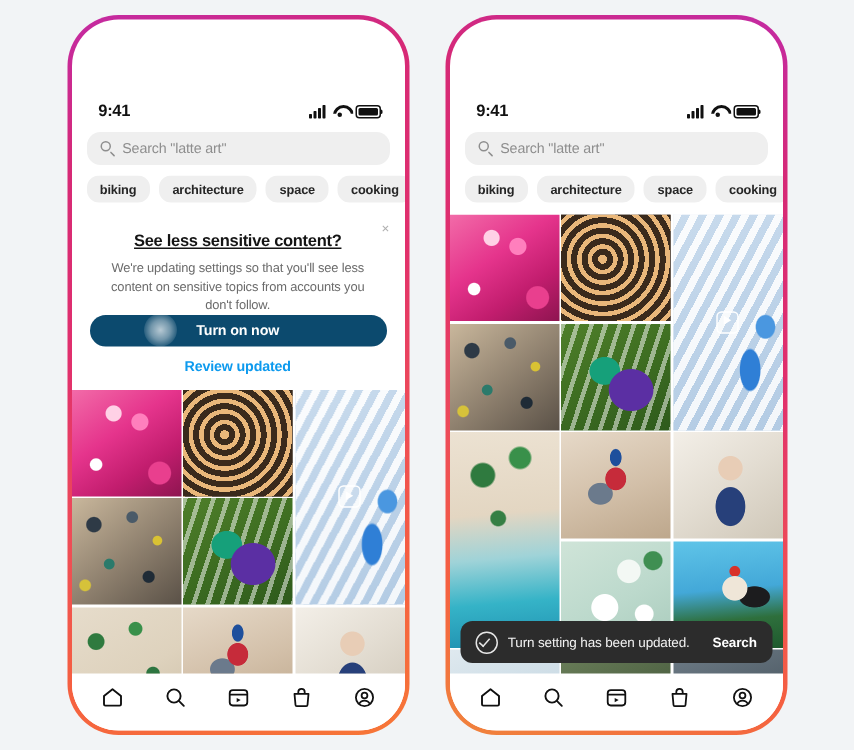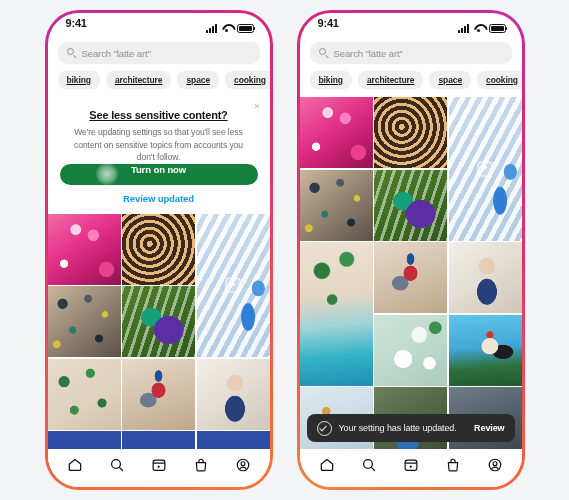--- a/index.html
+++ b/index.html
@@ -47,23 +47,25 @@
     overflow: hidden;
     display: flex;
     flex-direction: column;
   }
 
   
   .statusbar {
     height: 26px;
     flex: none;
     display: flex;
+    align-items: center;
     justify-content: space-between;
     padding: 4px 16px 0 18px;
     box-sizing: border-box;
+    margin-top: 46px;
   }
   .status-time {
     font-size: 11px;
     font-weight: bold;
     color: #111;
     letter-spacing: -0.2px;
   }
   .status-icons {
     display: flex;
     align-items: center;
@@ -136,21 +138,20 @@
   }
 
   
   .chips {
     flex: none;
     display: flex;
     gap: 6px;
     padding: 0 10px 8px;
     overflow: hidden;
     white-space: nowrap;
-    text-decoration: underline;
   }
   .chip {
     background: #efefef;
     border-radius: 8px;
     height: 18px;
     display: flex;
     align-items: center;
     padding: 0 9px;
     font-size: 8.5px;
     font-weight: bold;
@@ -195,25 +196,26 @@
     font-size: 8.6px;
     line-height: 12.5px;
     color: #6b6b6b;
     margin: 0 6px 0;
     letter-spacing: -0.1px;
   }
   .btn-primary {
     position: relative;
     height: 21px;
     border-radius: 11px;
-    background: #15803d;
+    background: #0c4a6e;
     color: #fff;
     font-size: 9.5px;
     font-weight: bold;
     display: flex;
+    align-items: center;
     justify-content: center;
     letter-spacing: -0.1px;
   }
   .tap-ripple {
     position: absolute;
     left: 36px; top: 50%;
     transform: translateY(-50%);
     width: 22px; height: 22px;
     border-radius: 50%;
     background: radial-gradient(circle, rgba(255,255,255,0.70) 0%, rgba(255,255,255,0.42) 42%, rgba(255,255,255,0.12) 70%, rgba(255,255,255,0) 100%);
@@ -567,22 +569,22 @@
           <div class="tile art-woman"></div>
           <div class="tile art-cosmetic"></div>
           <div class="tile art-bird"></div>
           <div class="tile art-hand"></div>
           <div class="tile art-lying"></div>
           <div class="tile art-grayblue"></div>
         </div>
 
         <div class="toast">
           <span class="toast-check"></span>
-          <span class="toast-text">Your setting has latte updated.</span>
-          <span class="toast-action">Review</span>
+          <span class="toast-text">Turn setting has been updated.</span>
+          <span class="toast-action">Search</span>
         </div>
       </div>
 
       <div class="tabbar">
         <div class="tab-ico">
           <svg viewBox="0 0 24 24" fill="none" stroke="currentColor" stroke-width="1.9" stroke-linecap="round" stroke-linejoin="round">
               <path d="M3.5 10.5 12 3.8l8.5 6.7v8.2a1.4 1.4 0 0 1-1.4 1.4H4.9a1.4 1.4 0 0 1-1.4-1.4z"></path>
             </svg>
         </div>
         <div class="tab-ico">

